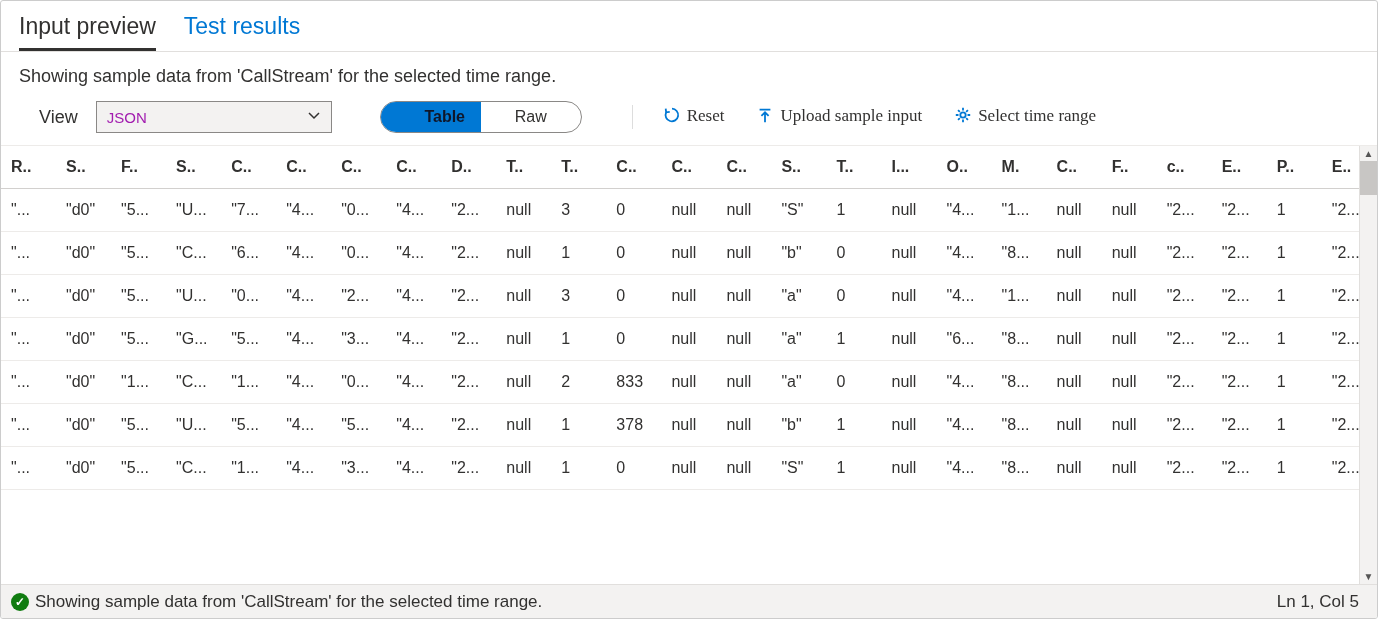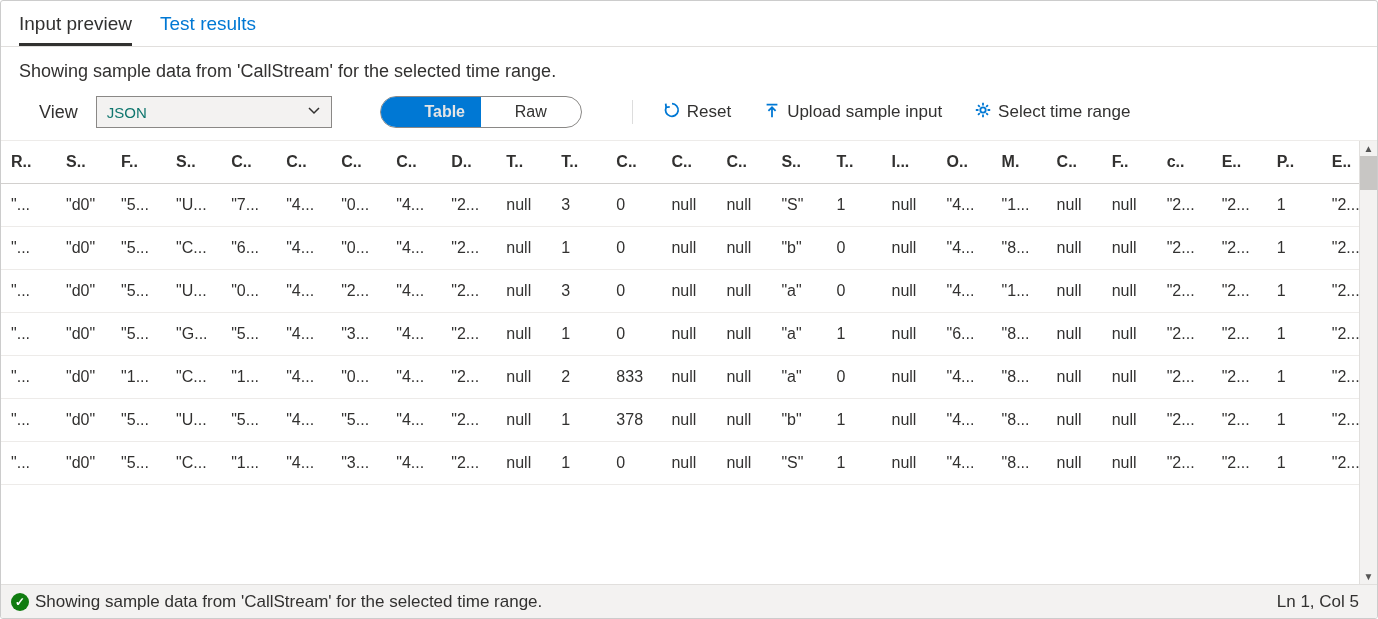--- a/index.html
+++ b/index.html
@@ -19,21 +19,21 @@
     flex-direction: column;
     overflow: hidden;
   }
   .tabs {
     display: flex;
     padding: 12px 18px 0 18px;
     border-bottom: 1px solid #e1dfdd;
     gap: 28px;
   }
   .tab {
-    font-size: 19px;
+    font-size: 23px;
     padding-bottom: 8px;
     cursor: pointer;
     color: #0078d4;
   }
   .tab.active {
     color: #323130;
     border-bottom: 3px solid #323130;
     font-weight: 400;
   }
   .info-line {
@@ -53,48 +53,48 @@
   }
   .dropdown {
     width: 236px;
     height: 32px;
     border: 1px solid #8a8886;
     background: #f3f2f1;
     display: flex;
     align-items: center;
     justify-content: space-between;
     padding: 0 10px;
-    color: #0f766e;
+    color: #a21caf;
     font-size: 15px;
     cursor: pointer;
   }
   .chev { font-size: 14px; color: #323130; }
   .seg {
     display: flex;
     border: 1px solid #8a8886;
     border-radius: 16px;
     overflow: hidden;
     height: 32px;
     margin-left: 34px;
   }
   .seg-btn {
     width: 100px;
     display: flex;
     align-items: center;
     justify-content: center;
     font-size: 16px;
     cursor: pointer;
   }
-  .seg-btn.active { background: #0078d4; color: #e5e5e5; font-weight: 600; padding-left: 28px; }
+  .seg-btn.active { background: #0078d4; color: #0f172a; font-weight: 600; padding-left: 28px; }
   .divider {
     width: 1px; height: 24px; background: #ddd; margin: 0 16px 0 36px;
   }
   .action {
-    display: flex; align-items: center; gap: 6px;
-    font-size: 17px; cursor: pointer; margin-right: 18px;
+    display: flex; align-items: flex-start; gap: 6px;
+    font-size: 17px; cursor: pointer; margin-right: 18px; font-family: Liberation Serif, serif;
   }
   .action svg { width: 18px; height: 18px; }
   .table-wrap {
     flex: 1;
     overflow: hidden;
     position: relative;
     border-top: 1px solid #edebe9;
   }
   table {
     border-collapse: collapse;

